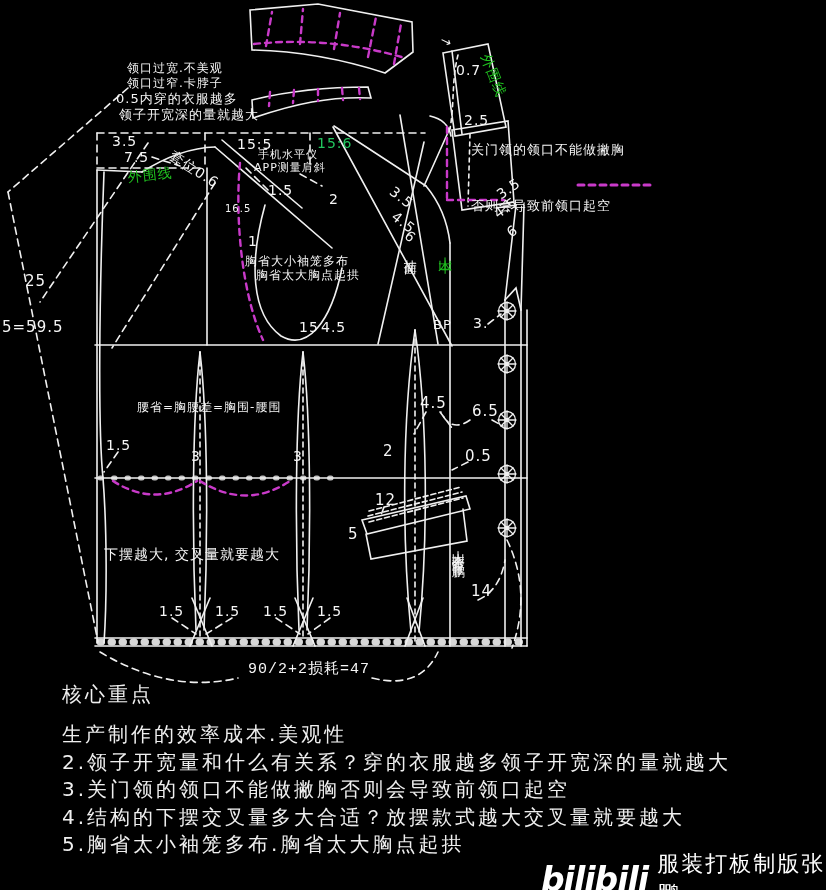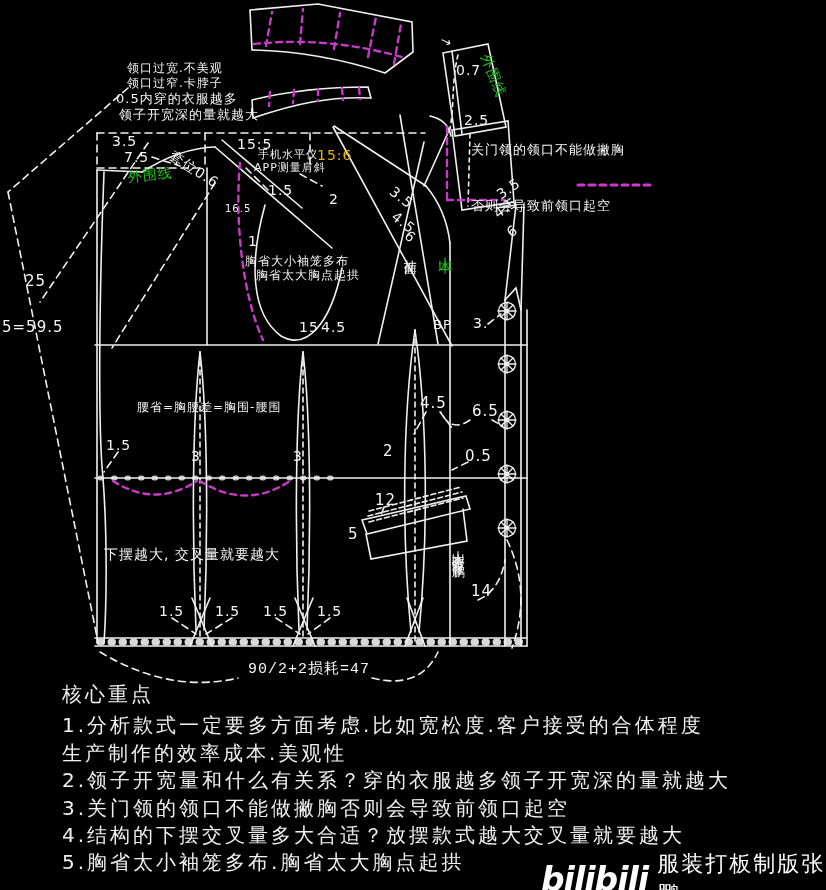--- a/index.html
+++ b/index.html
@@ -4,21 +4,21 @@
 <style>
   html,body{margin:0;padding:0;background:#000;}
   #stage{position:relative;width:826px;height:890px;background:#000;overflow:hidden;
          font-family:"DejaVu Sans",sans-serif;color:#f5f5f5;}
   #pattern-svg{position:absolute;left:0;top:0;}
   .lbl{position:absolute;white-space:pre;letter-spacing:1px;line-height:1.05;
        transform-origin:left top;font-family:"DejaVu Sans",sans-serif;}
   .lbl.vert{writing-mode:vertical-rl;letter-spacing:3px;}
   #notes{position:absolute;left:62px;top:681px;width:760px;font-size:20px;
          line-height:27.4px;letter-spacing:3px;color:#efefef;}
-  #notes .title{margin-bottom:4px;}
+  #notes .title{margin-bottom:13px;}
   #wm{position:absolute;left:541px;top:849px;display:flex;align-items:center;color:#fff;}
   #wm .logo{font-weight:bold;font-style:italic;font-size:33px;letter-spacing:-1px;
             font-family:"DejaVu Sans",sans-serif;}
   #wm .wm-label{font-size:22px;margin-left:9px;letter-spacing:2px;}
 </style>
 </head>
 <body>
 
 <div id="stage">
 
@@ -183,21 +183,21 @@
   </svg>
 
   <div id="diagram-labels">
       <div class="lbl" style="left: 127px; top: 62px; font-size: 12px; color: rgb(245, 245, 245);">领口过宽.不美观</div>
       <div class="lbl" style="left: 127px; top: 77px; font-size: 12px; color: rgb(245, 245, 245);">领口过窄.卡脖子</div>
       <div class="lbl" style="left: 116px; top: 92px; font-size: 13px; color: rgb(245, 245, 245);">0.5内穿的衣服越多</div>
       <div class="lbl" style="left: 119px; top: 108px; font-size: 13px; color: rgb(245, 245, 245);">领子开宽深的量就越大</div>
       <div class="lbl" style="left: 112px; top: 134px; font-size: 14px; color: rgb(245, 245, 245);">3.5</div>
       <div class="lbl" style="left: 124px; top: 150px; font-size: 14px; color: rgb(245, 245, 245);">7.5</div>
       <div class="lbl" style="left: 237px; top: 137px; font-size: 14px; color: rgb(245, 245, 245);">15:5</div>
-      <div class="lbl" style="left: 317px; top: 136px; font-size: 14px; color: #eab308; margin-top: 12px;">15:6</div>
+      <div class="lbl" style="left: 317px; top: 136px; font-size: 14px; color: #22c55e;">15:6</div>
       <div class="lbl" style="left: 258px; top: 149px; font-size: 11px; color: rgb(245, 245, 245);">手机水平仪</div>
       <div class="lbl" style="left: 254px; top: 162px; font-size: 11px; color: rgb(245, 245, 245);">APP测量肩斜</div>
       <div class="lbl" style="left: 127px; top: 170px; font-size: 14px; color: rgb(31, 192, 31); transform: rotate(-6deg);">外围线</div>
       <div class="lbl" style="left: 175px; top: 148px; font-size: 14px; color: rgb(245, 245, 245); transform: rotate(33deg);">套位0.6</div>
       <div class="lbl" style="left: 268px; top: 183px; font-size: 14px; color: rgb(245, 245, 245);">1.5</div>
       <div class="lbl" style="left: 329px; top: 192px; font-size: 14px; color: rgb(245, 245, 245);">2</div>
       <div class="lbl" style="left: 181px; top: 204px; font-size: 10px; color: rgb(245, 245, 245); margin-left: 44px;">16.5</div>
       <div class="lbl" style="left: 248px; top: 234px; font-size: 14px; color: rgb(245, 245, 245);">1</div>
       <div class="lbl" style="left: 396px; top: 184px; font-size: 14px; color: rgb(245, 245, 245); transform: rotate(38deg);">3.5</div>
       <div class="lbl" style="left: 398px; top: 209px; font-size: 14px; color: rgb(245, 245, 245); transform: rotate(38deg);">4.5</div>
@@ -237,21 +237,20 @@
       <div class="lbl" style="left: 159px; top: 604px; font-size: 14px; color: rgb(245, 245, 245);">1.5</div>
       <div class="lbl" style="left: 215px; top: 604px; font-size: 14px; color: rgb(245, 245, 245);">1.5</div>
       <div class="lbl" style="left: 263px; top: 604px; font-size: 14px; color: rgb(245, 245, 245);">1.5</div>
       <div class="lbl" style="left: 317px; top: 604px; font-size: 14px; color: rgb(245, 245, 245);">1.5</div>
       <div class="lbl" style="left: 248px; top: 662px; font-size: 15px; color: rgb(245, 245, 245); font-family: Liberation Mono, monospace;">90/2+2损耗=47</div>
     </div>
 
   <div id="notes">
     <div class="title">核心重点</div>
     <div>
-        <div>1.分析款式一定要多方面考虑.比如宽松度.客户接受的合体程度</div>
         <div>生产制作的效率成本.美观性</div>
         <div>2.领子开宽量和什么有关系？穿的衣服越多领子开宽深的量就越大</div>
         <div>3.关门领的领口不能做撇胸否则会导致前领口起空</div>
         <div>4.结构的下摆交叉量多大合适？放摆款式越大交叉量就要越大</div>
         <div>5.胸省太小袖笼多布.胸省太大胸点起拱</div>
       </div>
   </div>
 
   <div id="wm">
     <span class="logo">bilibili</span>

